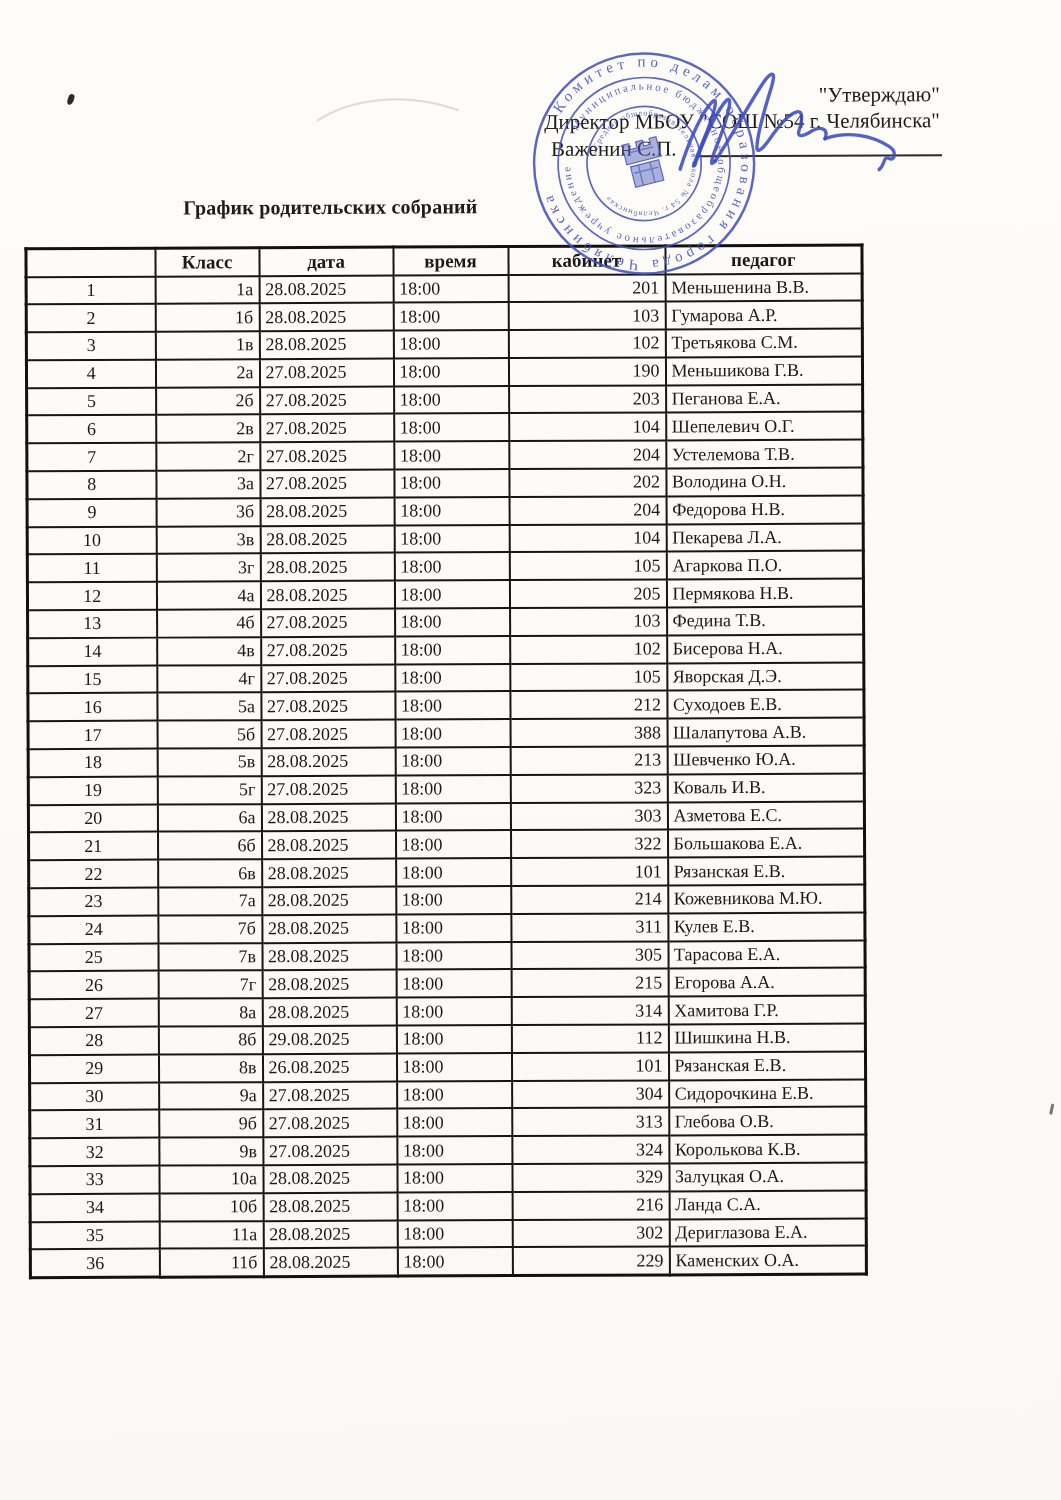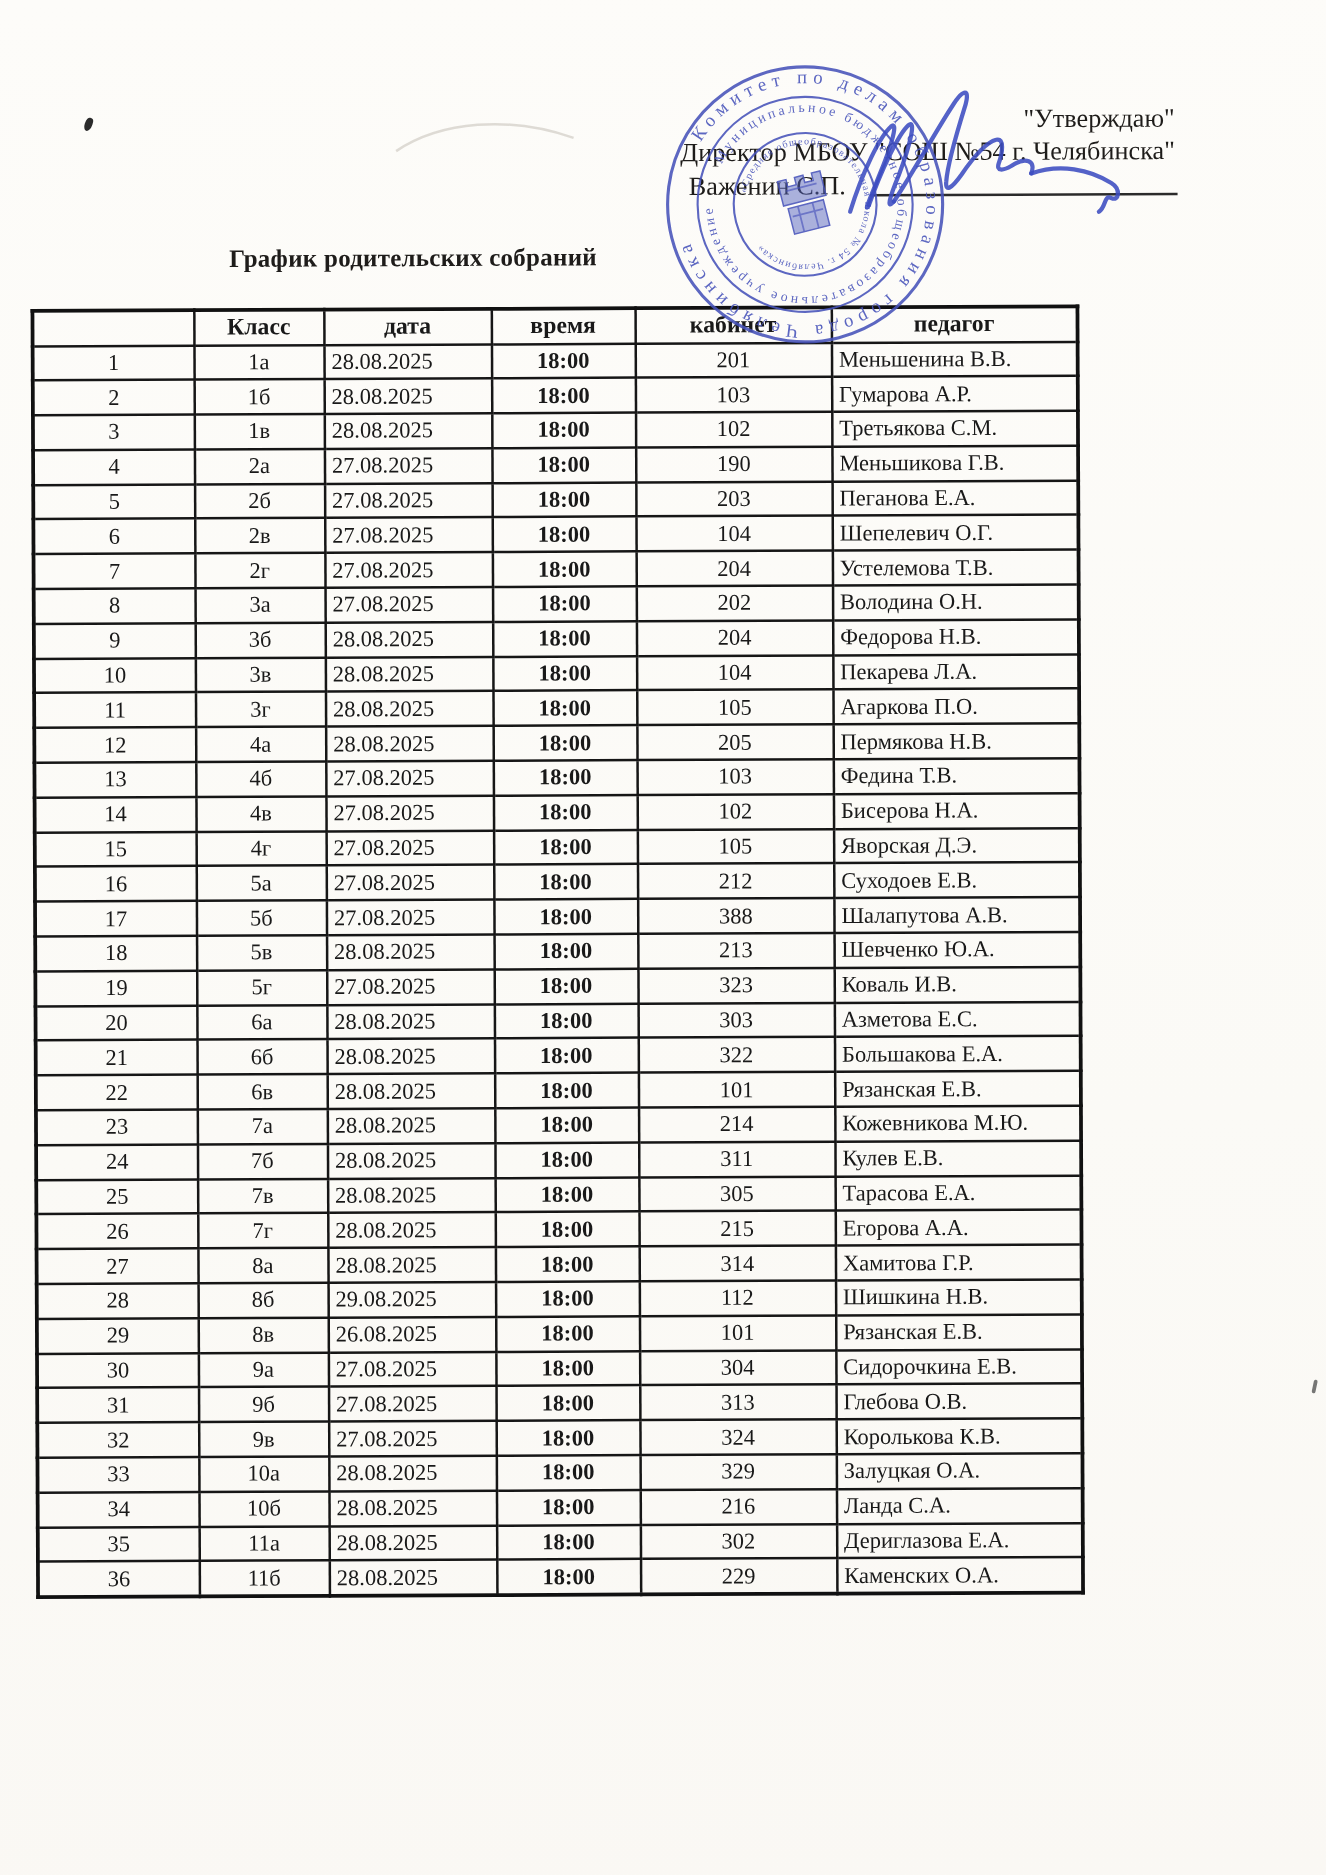--- a/index.html
+++ b/index.html
@@ -36,24 +36,24 @@
   table.schedule col.c-room{width:157px;}
   table.schedule col.c-teacher{width:197px;}
   table.schedule th,table.schedule td{
     border:2px solid #161616;padding:0 5px;overflow:hidden;white-space:nowrap;
   }
   table.schedule{border:3px solid #111;}
   table.schedule thead tr{height:28px;}
   table.schedule tbody tr{height:27.8px;}
   table.schedule th{font-weight:bold;font-size:19px;text-align:center;margin-left:18px;}
   td.col-num{text-align:center;}
-  td.col-class{text-align:center;padding-left:8px;}
+  td.col-class{text-align:right;padding-left:8px;}
   td.col-date{text-align:left;padding-right:7px;}
-  td.col-time{text-align:center;padding-right:11px;font-weight:bold;}
-  td.col-room{text-align:center;padding-right:6px;}
+  td.col-time{text-align:left;padding-right:11px;}
+  td.col-room{text-align:right;padding-right:6px;}
   td.col-teacher{text-align:left;padding-left:6px;margin-left:13px;}
 
   
   .stamp{position:absolute;left:528px;top:40px;opacity:.88;pointer-events:none;}
   .stamp circle{fill:none;stroke:#4753ba;}
   .stamp text{fill:#4753ba;}
   .s-outer{font-size:15px;letter-spacing:4.5px;font-family:"Liberation Serif",serif;}
   .s-mid{font-size:11px;letter-spacing:2.5px;font-family:"Liberation Serif",serif;}
   .s-inner{font-size:8px;letter-spacing:1px;font-family:"Liberation Serif",serif;}
   .emb{fill:#5260bd;fill-opacity:.55;stroke:#4753ba;stroke-width:1.2;}

